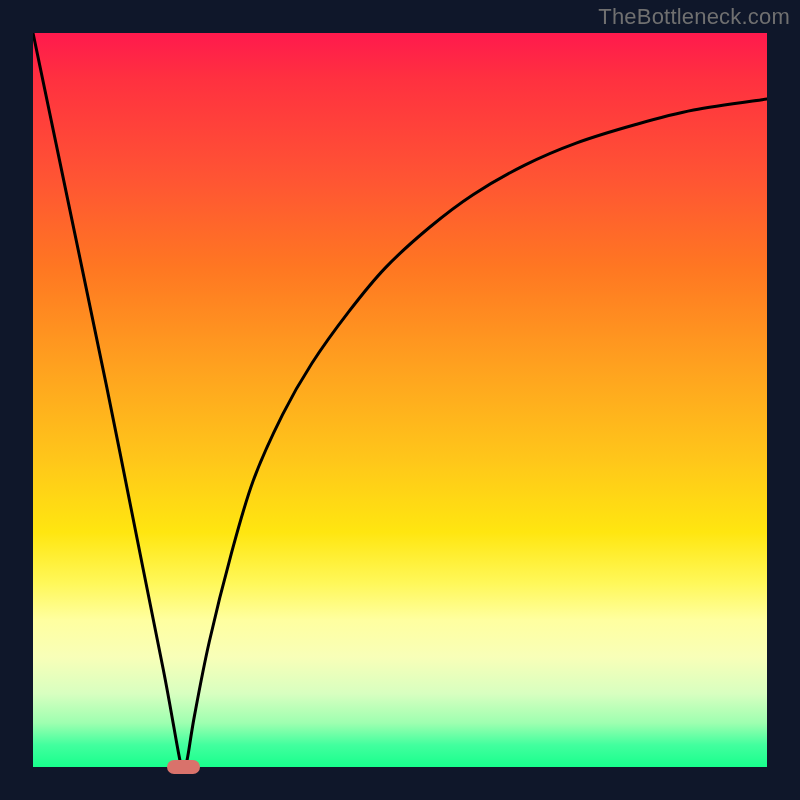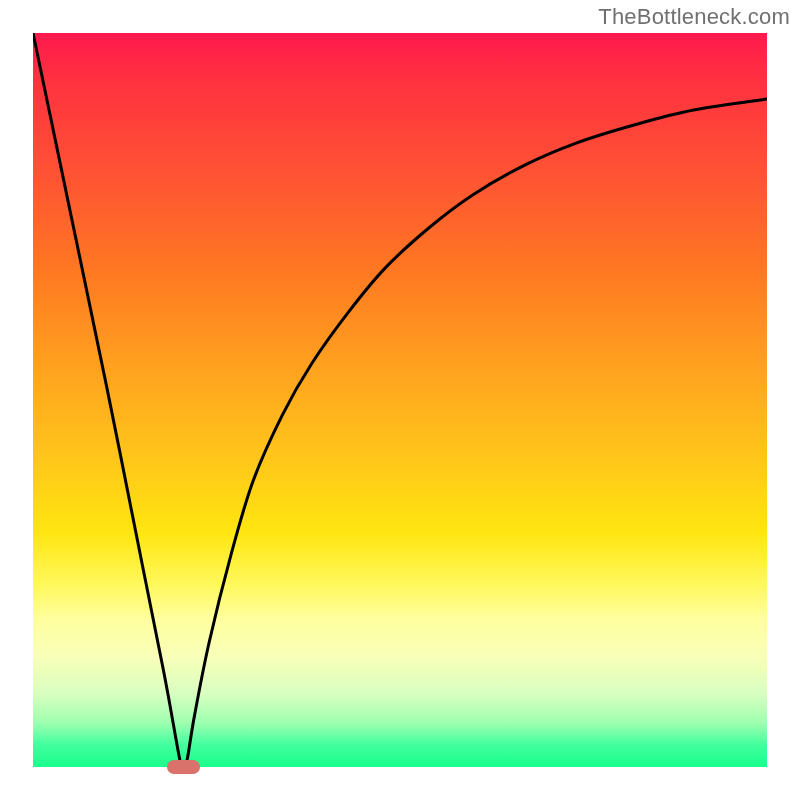--- a/index.html
+++ b/index.html
@@ -8,21 +8,21 @@
     width: 800px;
     height: 800px;
     background: #000;
     overflow: hidden;
     font-family: Arial, Helvetica, sans-serif;
   }
   .frame {
     position: relative;
     width: 800px;
     height: 800px;
-    background: #ffffff;
+    background: #0f172a;
   }
   .watermark {
     position: absolute;
     top: 4px;
     right: 10px;
     color: #707070;
     font-size: 22px;
     font-weight: 500;
     letter-spacing: 0.2px;
     z-index: 10;

